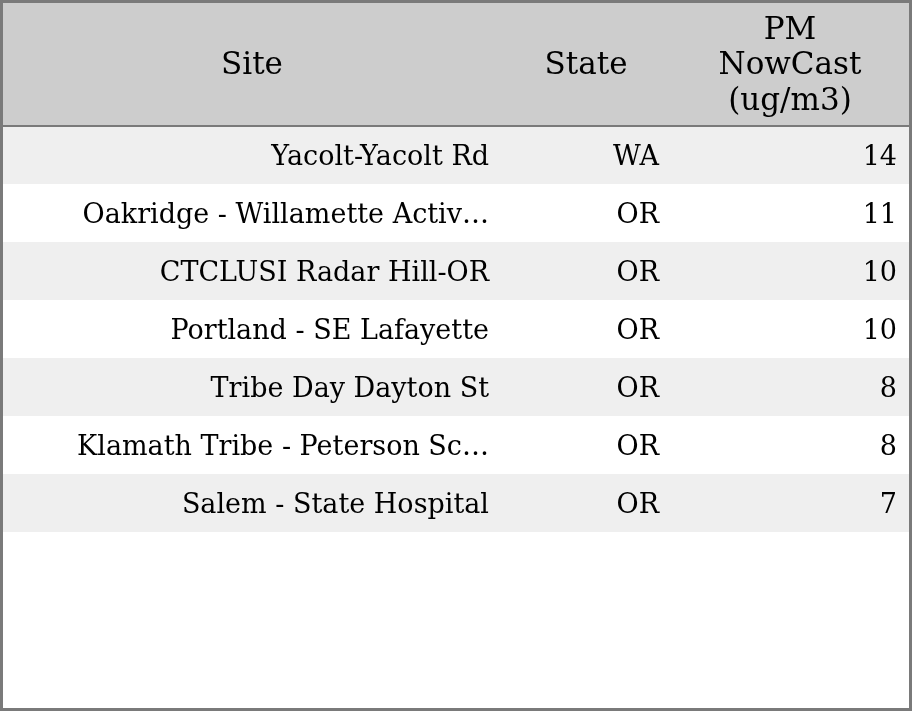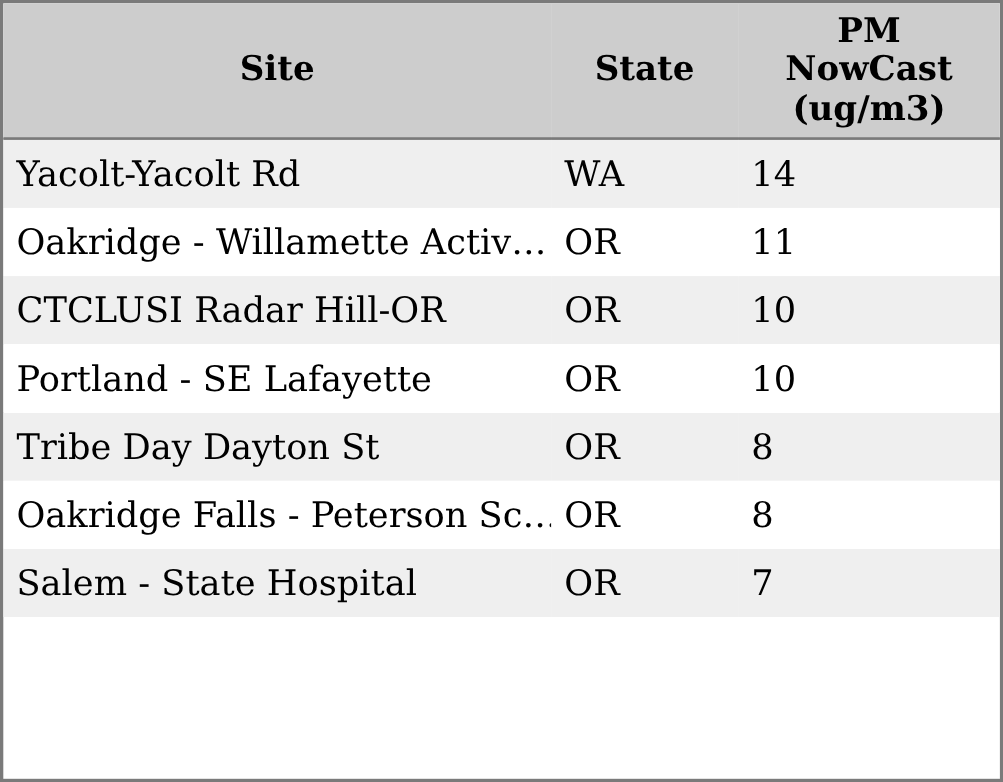--- a/index.html
+++ b/index.html
@@ -29,32 +29,32 @@
 
   col.col-site  { width: 498px; }
   col.col-state { width: 170px; }
   col.col-pm    { width: 238px; }
 
   thead th {
     height: 123px;
     background: var(--header-bg);
     border-bottom: 2px solid var(--border);
     font-size: 31px;
-    font-weight: bold;
+    font-weight: normal;
     line-height: 1.15;
     text-align: center;
     vertical-align: middle;
     white-space: pre-line;
     padding: 0;
   }
 
   tbody td {
     height: 58px;
-    font-size: 32px;
-    text-align: left;
+    font-size: 27px;
+    text-align: right;
     vertical-align: middle;
     padding: 12px;
     white-space: nowrap;
     overflow: hidden;
   }
 
   tbody tr:nth-child(odd)  { background: var(--row-odd-bg); }
   tbody tr:nth-child(even) { background: var(--row-even-bg); }
 </style>
 </head>
@@ -96,21 +96,21 @@
         <td>Portland - SE Lafayette</td>
         <td>OR</td>
         <td>10</td>
       </tr>
       <tr>
         <td>Tribe Day Dayton St</td>
         <td>OR</td>
         <td>8</td>
       </tr>
       <tr>
-        <td>Oakridge Falls - Peterson Sc…</td>
+        <td>Klamath Tribe - Peterson Sc…</td>
         <td>OR</td>
         <td>8</td>
       </tr>
       <tr>
         <td>Salem - State Hospital</td>
         <td>OR</td>
         <td>7</td>
       </tr>
     </tbody>
   </table>

